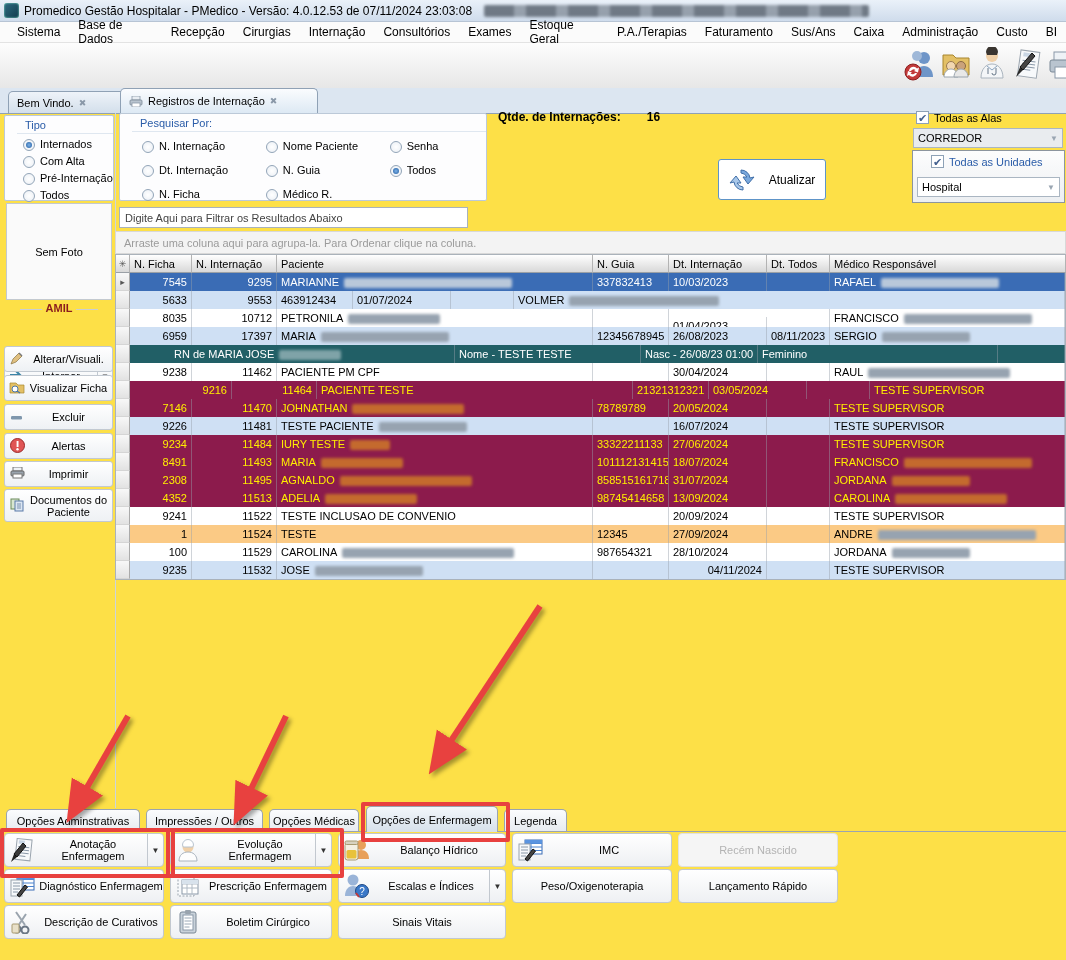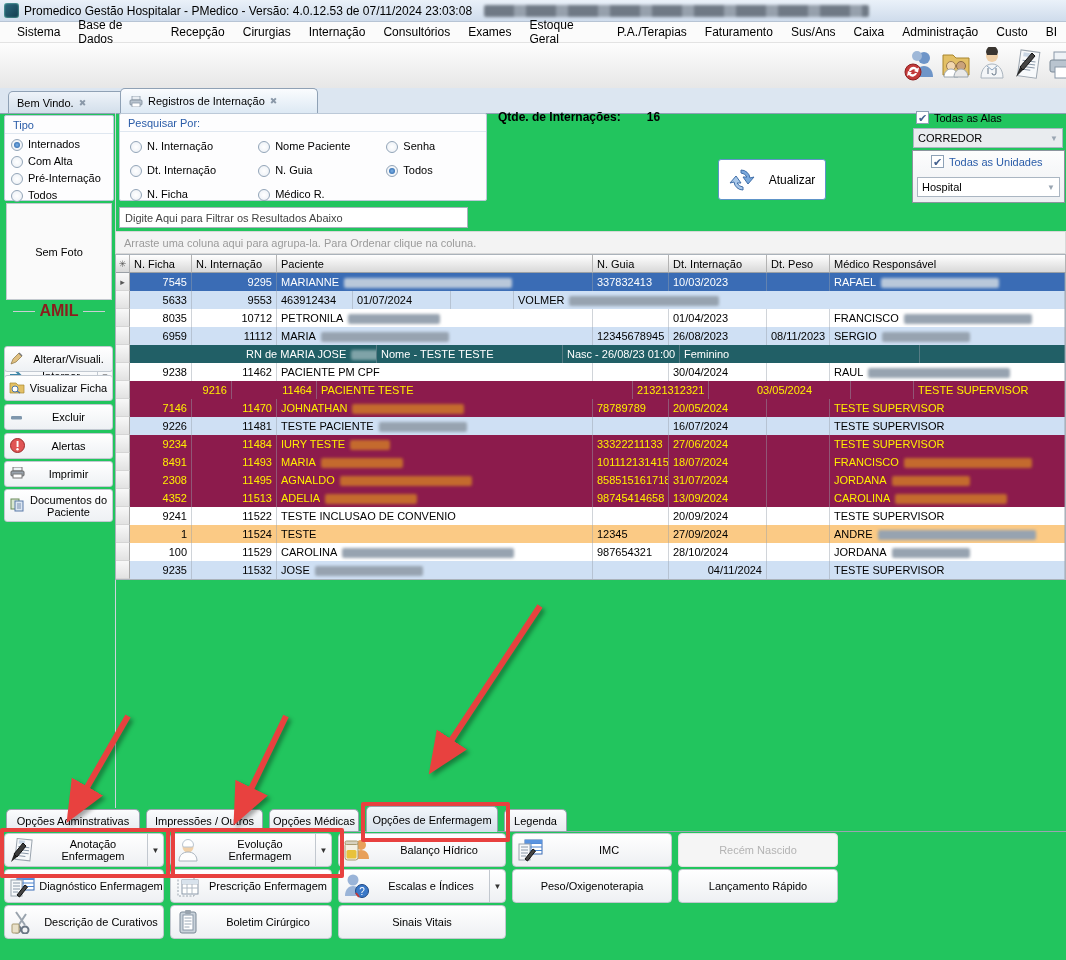--- a/index.html
+++ b/index.html
@@ -1,16 +1,16 @@
 <!DOCTYPE html>
 <html><head>
 <meta charset="utf-8">
 <style>
   html,body{margin:0;padding:0;background:#888;}
-  .app{position:relative;width:1066px;height:960px;background:#22c55e;overflow:hidden;
+  .app{position:relative;width:1066px;height:960px;background:#fde047;overflow:hidden;
        font-family:"Liberation Sans",sans-serif;font-size:11px;color:#000;}
   
   .titlebar{position:absolute;left:0;top:0;width:1066px;height:22px;
     background:linear-gradient(#eaf1f9,#cfdcec);border-bottom:1px solid #b7c4d4;
     display:flex;align-items:center;padding-left:4px;box-sizing:border-box;font-size:12px;}
   .appicon{width:15px;height:15px;border-radius:3px;margin-right:5px;
     background:linear-gradient(135deg,#2e6b80,#123c4e);box-shadow:inset 0 0 2px #9fd;}
   .t-redact{display:inline-block;height:12px;width:385px;margin-left:12px;border-radius:2px;
     background:repeating-linear-gradient(90deg,#5d6773 0 30px,#8b95a1 30px 42px);filter:blur(1.6px);opacity:.85;}
   .menubar{position:absolute;left:0;top:22px;width:1066px;height:21px;background:#fbfbfb;
@@ -23,37 +23,37 @@
   .tbi:last-child{margin-right:-16px;}
   
   .tabstrip{position:absolute;left:0;top:88px;width:1066px;height:25px;background:#dce6f1;
     border-bottom:1px solid #8fa1b5;}
   .dtab{position:absolute;bottom:0;height:21px;border:1px solid #8fa1b5;border-bottom:none;
     border-radius:5px 5px 0 0;background:linear-gradient(#eef3f9,#d3dfeb);
     display:flex;align-items:center;gap:5px;padding:0 8px;font-size:11px;}
   .dtab.active{height:24px;background:linear-gradient(#fafcfe,#dde9f4);z-index:2;}
   .closeg{color:#8a98a8;font-size:9px;}
   
-  .gbox{position:absolute;background:#fdfdfe;border:1px solid #bcc9d8;border-radius:2px;box-sizing:border-box;}
+  .gbox{position:absolute;background:#fdfdfe;border:1px solid #bcc9d8;border-radius:2px;box-sizing:border-box;padding-left:12px;}
   .gtitle{color:#2a5ca8;padding:3px 0 2px 8px;border-bottom:1px solid #dfe7f0;font-size:11px;}
   .ra{display:flex;align-items:center;gap:5px;line-height:17px;white-space:nowrap;}
   .rc{width:12px;height:12px;border-radius:50%;border:1px solid #93a5b8;background:radial-gradient(#fff,#e9eef4);
       box-sizing:border-box;position:relative;flex:0 0 auto;}
   .rc.on::after{content:"";position:absolute;left:2px;top:2px;width:6px;height:6px;border-radius:50%;
       background:radial-gradient(#7db2e8,#1f5a9e);}
   .cb{width:13px;height:13px;border:1px solid #8ea2b6;background:#fff;box-sizing:border-box;
       display:inline-flex;align-items:center;justify-content:center;color:#44618f;font-size:11px;line-height:10px;}
   .sel{position:absolute;background:#fff;border:1px solid #aab6c2;box-sizing:border-box;
       display:flex;align-items:center;padding:0 4px;height:20px;font-size:11px;}
   .sel .arr{margin-left:auto;color:#9aa6b2;font-size:8px;}
   .sel.dis{background:#e9ecef;}
   
   .photo{position:absolute;left:6px;top:203px;width:106px;height:97px;background:#fafafa;
     border:1px solid #c3c9cf;display:flex;align-items:center;justify-content:center;box-sizing:border-box;}
-  .amil{position:absolute;left:4px;top:302px;width:110px;text-align:center;color:#8b1d1d;font-weight:bold;font-size:16px;}
+  .amil{position:absolute;left:4px;top:302px;width:110px;text-align:center;color:#8b1d1d;font-weight:bold;font-size:11px;}
   .amil::before,.amil::after{content:"";display:inline-block;width:22px;height:1px;background:#c9ced3;vertical-align:middle;margin:0 4px;}
   .sbtn{position:absolute;left:4px;width:109px;height:26px;background:linear-gradient(#ffffff,#eef1f4);
     border:1px solid #c2c9d1;border-radius:3px;display:flex;align-items:center;box-sizing:border-box;font-size:11px;}
   .sbtn .ic{width:24px;text-align:center;flex:0 0 auto;}
   .sbtn .lb{flex:1;text-align:center;padding-right:4px;line-height:12px;}
   .sbtn .dd{width:14px;align-self:stretch;border-left:1px solid #c2c9d1;display:flex;align-items:center;justify-content:center;color:#444;font-size:8px;}
   
   .filterbox{position:absolute;left:119px;top:207px;width:349px;height:21px;border:1px solid #a8b2bc;
     background:#fff;box-sizing:border-box;font-family:"Liberation Sans",sans-serif;font-size:11px;color:#444;padding:0 5px;}
   .hintbar{position:absolute;left:115px;top:231px;width:951px;height:23px;background:#f3f3f3;
@@ -339,21 +339,21 @@
   <div class="hintbar">Arraste uma coluna aqui para agrupa-la. Para Ordenar clique na coluna.</div>
 
   <div class="grid" id="grid">
       <div class="grow ghead">
   <div class="gcell rowhdr">✳</div>
         <div class="gcell" style="width:62px;flex:0 0 auto;">N. Ficha</div>
         <div class="gcell" style="width:85px;flex:0 0 auto;">N. Internação</div>
         <div class="gcell" style="width:316px;flex:0 0 auto;">Paciente</div>
         <div class="gcell" style="width:76px;flex:0 0 auto;">N. Guia</div>
         <div class="gcell" style="width:98px;flex:0 0 auto;">Dt. Internação</div>
-        <div class="gcell" style="width:63px;flex:0 0 auto;">Dt. Peso</div>
+        <div class="gcell" style="width:63px;flex:0 0 auto;">Dt. Todos</div>
         <div class="gcell" style="width:236px;flex:0 0 auto;">Médico Responsável</div>
       </div>
       <div class="grow rt-sel">
    <div class="gcell rowhdr">▸</div>
    <div class="gcell num" style="width:62px;flex:0 0 auto;">7545</div>
    <div class="gcell num" style="width:85px;flex:0 0 auto;">9295</div>
    <div class="gcell" style="width:316px;flex:0 0 auto;">MARIANNE<span class="redact" style="width:168px"></span></div>
    <div class="gcell" style="width:76px;flex:0 0 auto;">337832413</div>
    <div class="gcell" style="width:98px;flex:0 0 auto;">10/03/2023</div>
    <div class="gcell" style="width:63px;flex:0 0 auto;"></div>
@@ -367,38 +367,38 @@
    <div class="gcell" style="width:98px;flex:0 0 auto;">01/07/2024</div>
    <div class="gcell" style="width:63px;flex:0 0 auto;"></div>
    <div class="gcell" style="flex:1;">VOLMER<span class="redact" style="width:150px"></span></div>
       </div>
       <div class="grow rt-white">
    <div class="gcell rowhdr"></div>
    <div class="gcell num" style="width:62px;flex:0 0 auto;">8035</div>
    <div class="gcell num" style="width:85px;flex:0 0 auto;">10712</div>
    <div class="gcell" style="width:316px;flex:0 0 auto;">PETRONILA<span class="redact" style="width:92px"></span></div>
    <div class="gcell" style="width:76px;flex:0 0 auto;"></div>
-   <div class="gcell" style="width:98px;flex:0 0 auto;">01/04/2023</div>
+   <div class="gcell" style="width:98px;flex:0 0 auto;margin-top:8px;">01/04/2023</div>
    <div class="gcell" style="width:63px;flex:0 0 auto;"></div>
    <div class="gcell" style="flex:1;">FRANCISCO<span class="redact" style="width:128px"></span></div>
       </div>
       <div class="grow rt-alt">
    <div class="gcell rowhdr"></div>
    <div class="gcell num" style="width:62px;flex:0 0 auto;">6959</div>
-   <div class="gcell num" style="width:85px;flex:0 0 auto;">11112</div>
+   <div class="gcell num" style="width:85px;flex:0 0 auto;">17397</div>
    <div class="gcell" style="width:316px;flex:0 0 auto;">MARIA<span class="redact" style="width:128px"></span></div>
    <div class="gcell" style="width:76px;flex:0 0 auto;">12345678945</div>
    <div class="gcell" style="width:98px;flex:0 0 auto;">26/08/2023</div>
    <div class="gcell" style="width:63px;flex:0 0 auto;">08/11/2023</div>
    <div class="gcell" style="flex:1;">SERGIO<span class="redact" style="width:88px"></span></div>
       </div>
       <div class="grow">
     <div class="gcell rowhdr"></div>
     <div class="rt-rn" style="flex:1;display:flex;">
-      <div class="gcell" style="width:247px;flex:0 0 auto;padding-left:116px;">RN de MARIA JOSE<span class="redact" style="width:62px"></span></div>
+      <div class="gcell" style="width:325px;flex:0 0 auto;padding-left:44px;">RN de MARIA JOSE<span class="redact" style="width:62px"></span></div>
       <div class="gcell" style="width:186px;flex:0 0 auto;">Nome - TESTE TESTE</div>
       <div class="gcell" style="width:117px;flex:0 0 auto;">Nasc - 26/08/23 01:00</div>
       <div class="gcell" style="width:240px;flex:0 0 auto;">Feminino</div>
       <div class="gcell" style="flex:1;"></div>
     </div>
       </div>
       <div class="grow rt-white">
    <div class="gcell rowhdr"></div>
    <div class="gcell num" style="width:62px;flex:0 0 auto;">9238</div>
    <div class="gcell num" style="width:85px;flex:0 0 auto;">11462</div>
@@ -407,21 +407,21 @@
    <div class="gcell" style="width:98px;flex:0 0 auto;">30/04/2024</div>
    <div class="gcell" style="width:63px;flex:0 0 auto;"></div>
    <div class="gcell" style="flex:1;">RAUL<span class="redact" style="width:142px"></span></div>
       </div>
       <div class="grow rt-maroon">
    <div class="gcell rowhdr"></div>
    <div class="gcell num" style="width:62px;flex:0 0 auto;margin-left:40px;">9216</div>
    <div class="gcell num" style="width:85px;flex:0 0 auto;">11464</div>
    <div class="gcell" style="width:316px;flex:0 0 auto;">PACIENTE TESTE</div>
    <div class="gcell" style="width:76px;flex:0 0 auto;">21321312321</div>
-   <div class="gcell" style="width:98px;flex:0 0 auto;margin-left:44px;">03/05/2024</div>
+   <div class="gcell" style="width:98px;flex:0 0 auto;">03/05/2024</div>
    <div class="gcell" style="width:63px;flex:0 0 auto;"></div>
    <div class="gcell" style="flex:1;">TESTE SUPERVISOR</div>
       </div>
       <div class="grow rt-maroon">
    <div class="gcell rowhdr"></div>
    <div class="gcell num" style="width:62px;flex:0 0 auto;">7146</div>
    <div class="gcell num" style="width:85px;flex:0 0 auto;">11470</div>
    <div class="gcell" style="width:316px;flex:0 0 auto;">JOHNATHAN<span class="redact" style="width:112px"></span></div>
    <div class="gcell" style="width:76px;flex:0 0 auto;">78789789</div>
    <div class="gcell" style="width:98px;flex:0 0 auto;">20/05/2024</div>

